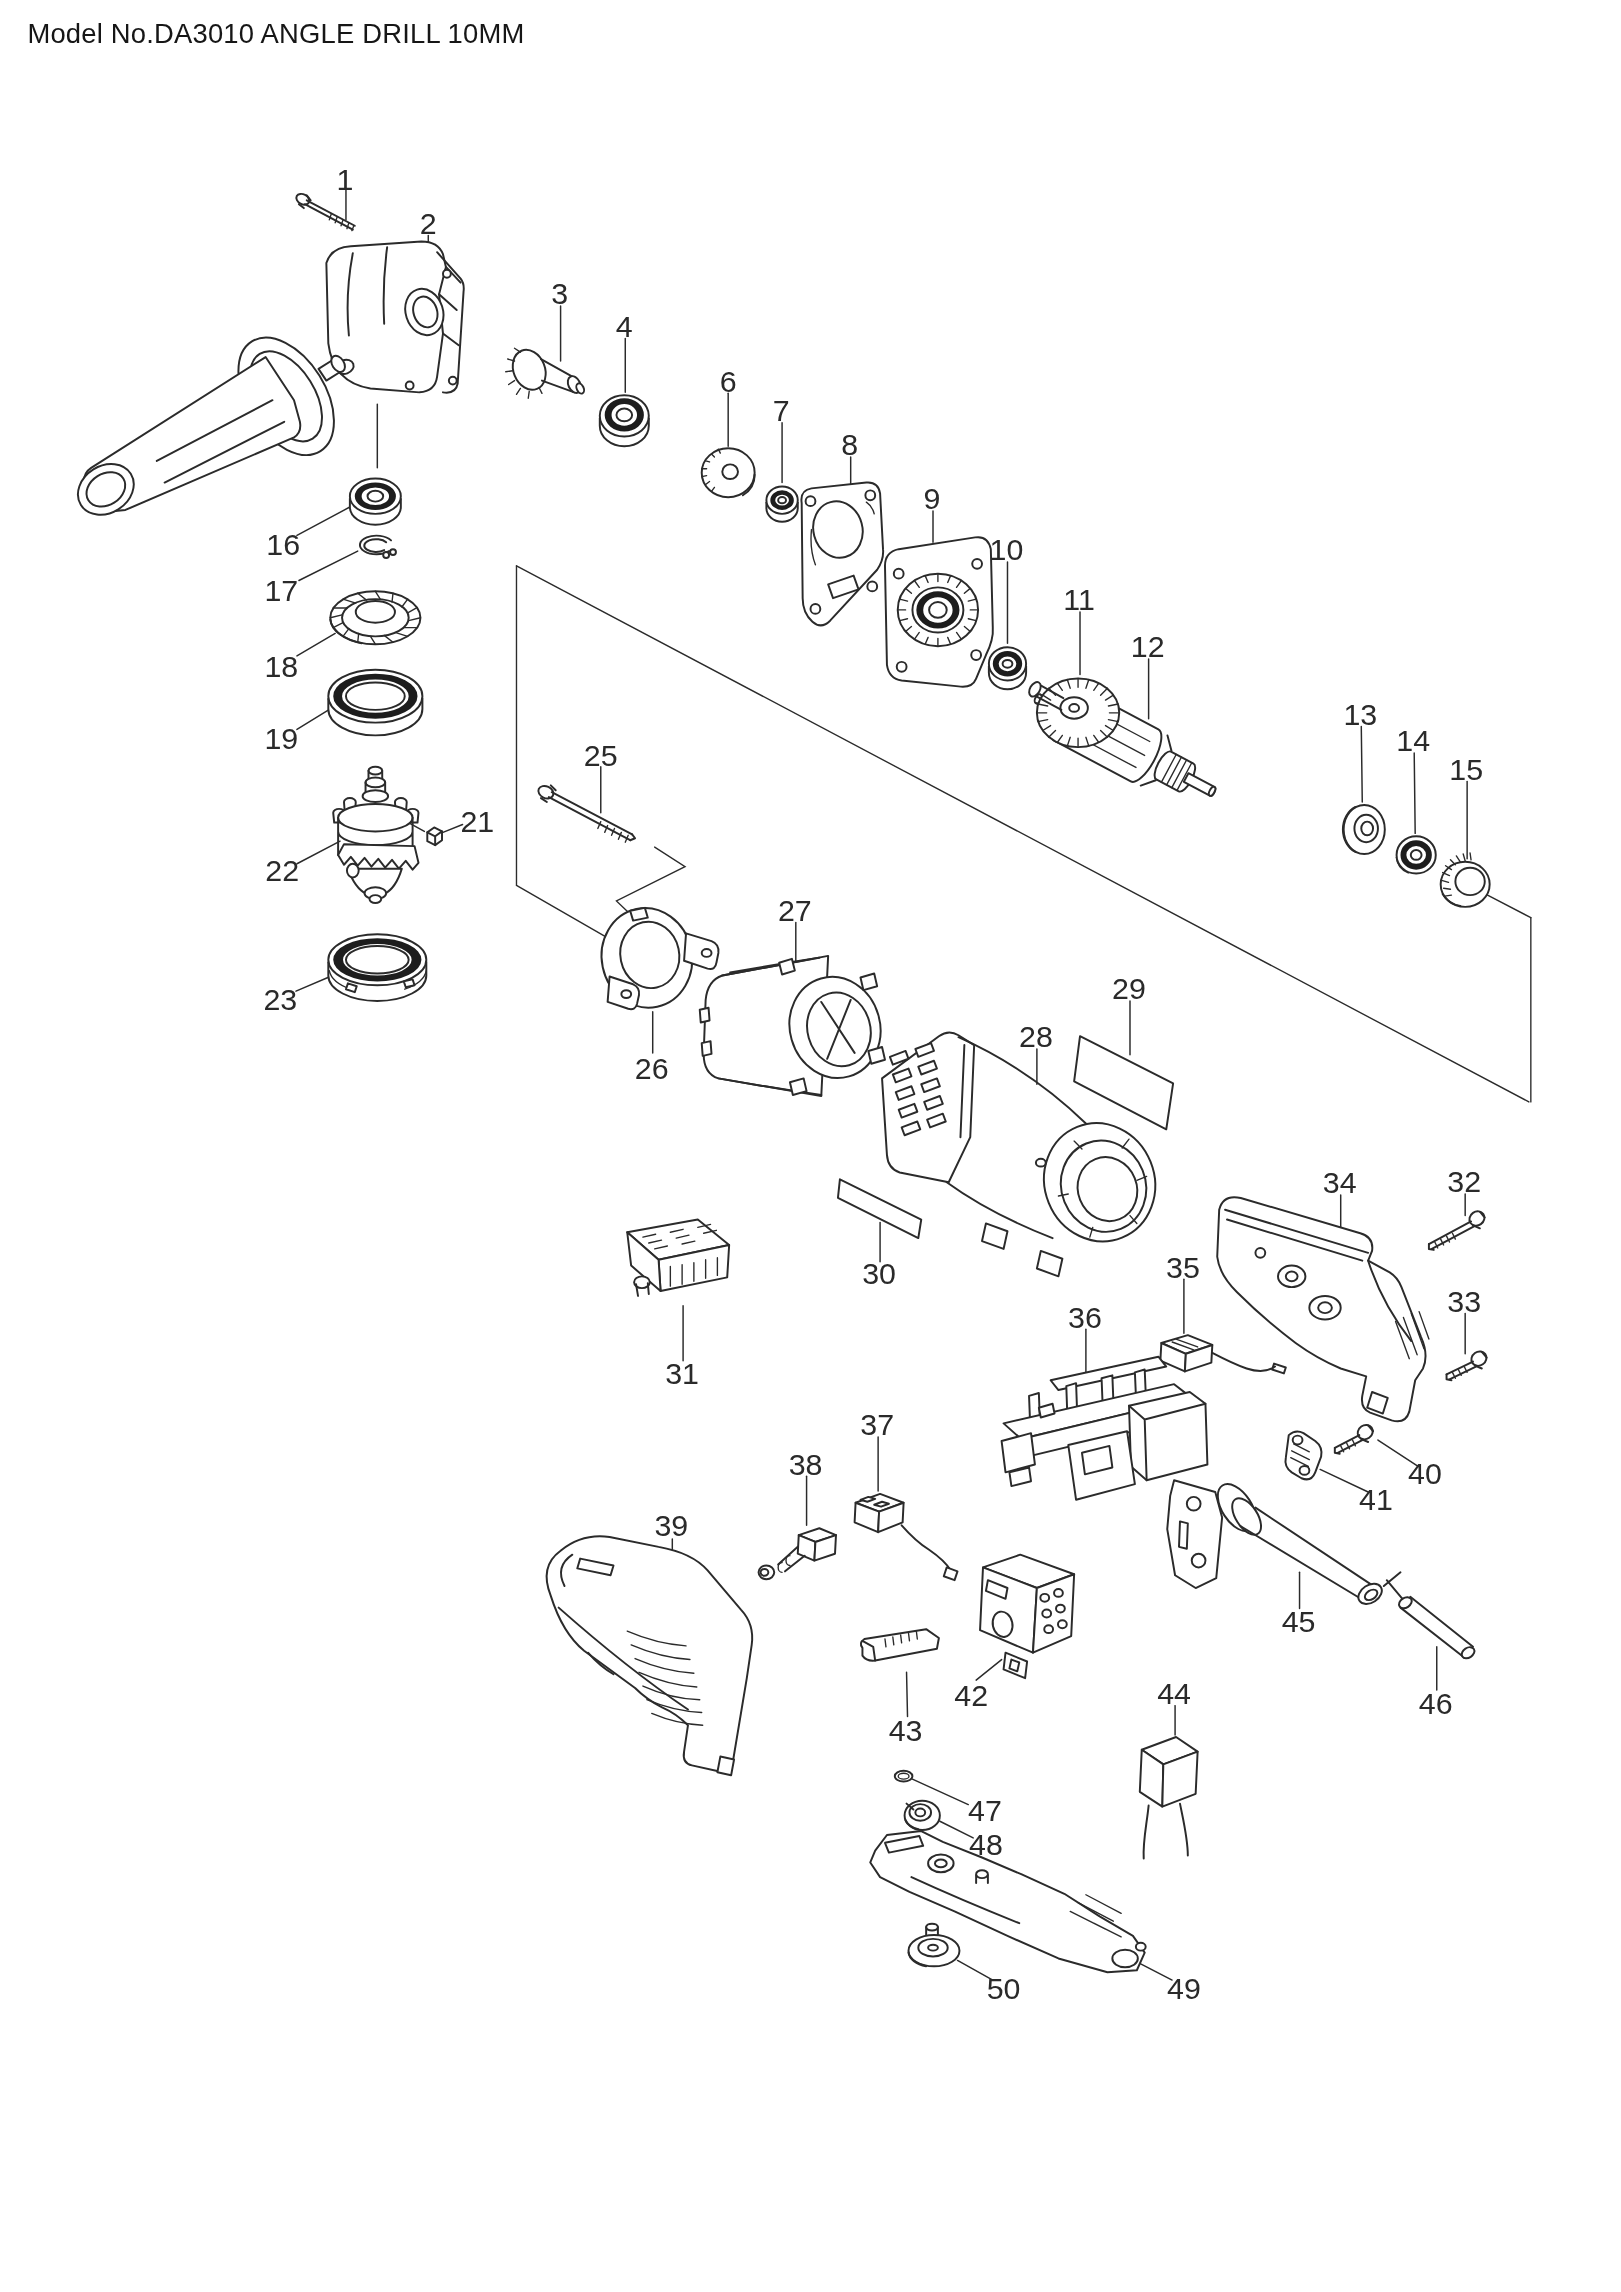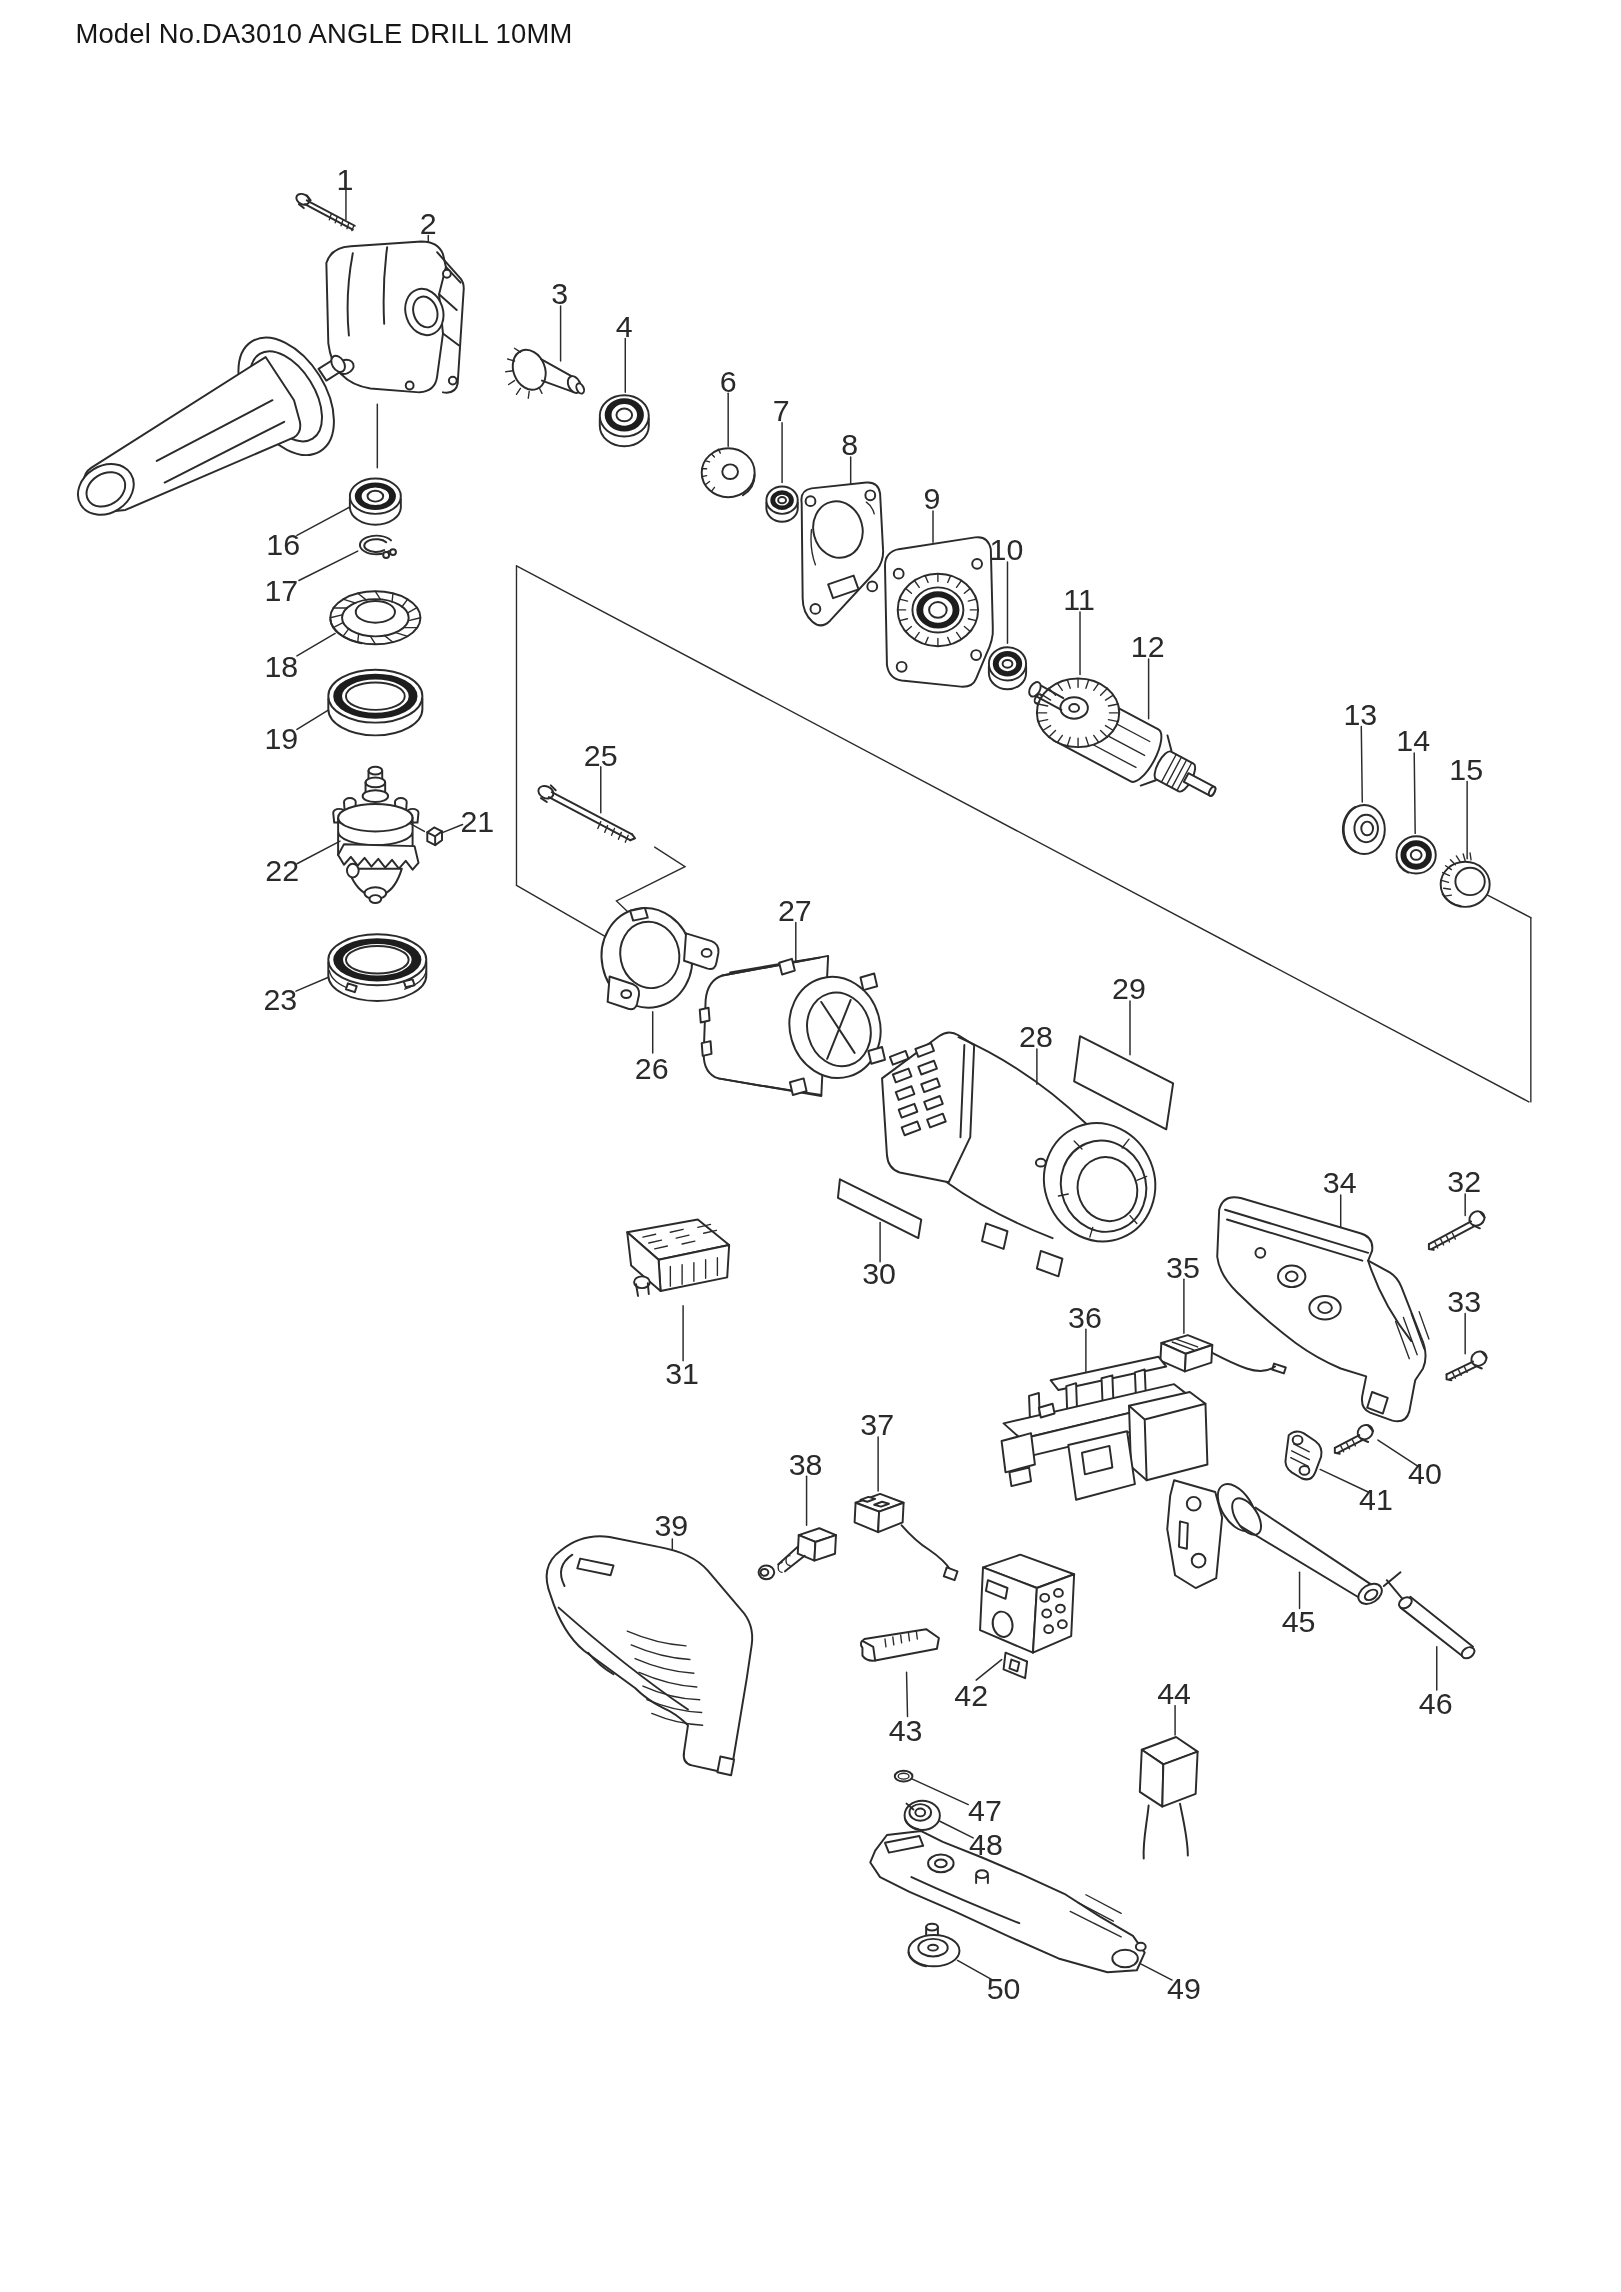--- a/index.html
+++ b/index.html
@@ -1,19 +1,19 @@
 <!DOCTYPE html>
 <html><head>
 <meta charset="utf-8">
 <style>
   html,body{margin:0;padding:0;background:#fff;}
   .page{position:relative;width:1621px;height:2293px;background:#ffffff;overflow:hidden;
         font-family:"Liberation Sans",sans-serif;}
   .title{position:absolute;left:27.4px;top:17.6px;font-size:27.4px;font-weight:400;color:#161616;
-         letter-spacing:0.2px;margin-left:48px;}
+         letter-spacing:0.2px;}
   svg{position:absolute;left:0;top:0;}
   .ln{stroke:#2b2b2b;stroke-width:2;fill:none;stroke-linecap:round;stroke-linejoin:round;}
   .th{stroke:#2b2b2b;stroke-width:1.4;fill:none;stroke-linecap:round;}
   .fw{stroke:#2b2b2b;stroke-width:2;fill:#ffffff;stroke-linejoin:round;}
   .fd{fill:#1d1d1d;stroke:none;}
   .ld{stroke:#2b2b2b;stroke-width:1.5;fill:none;stroke-linecap:round;}
   .part-num{font-family:"Liberation Sans",sans-serif;font-size:31px;fill:#2a2a2a;
             text-anchor:middle;dominant-baseline:central;}
 </style>
 </head>

